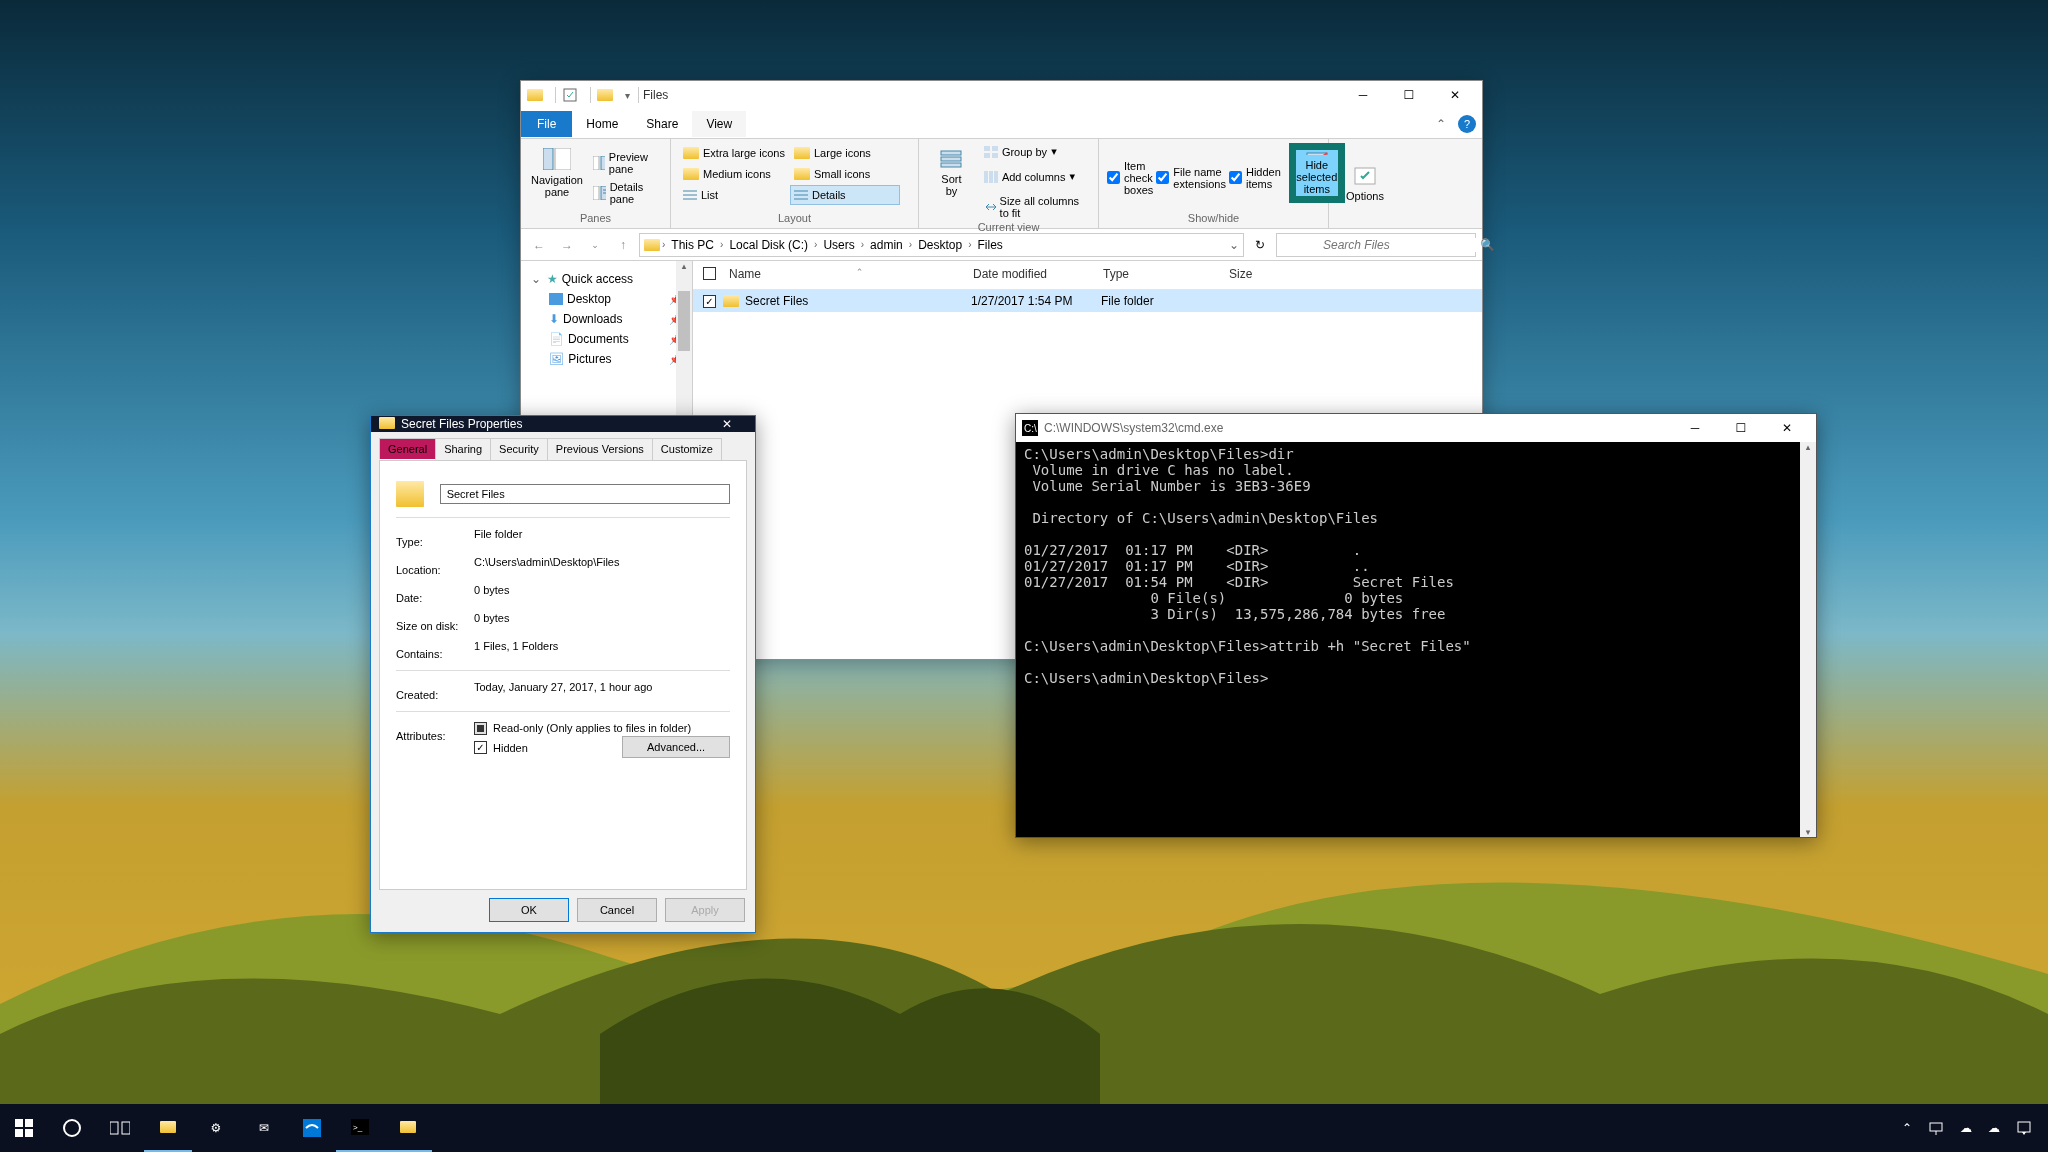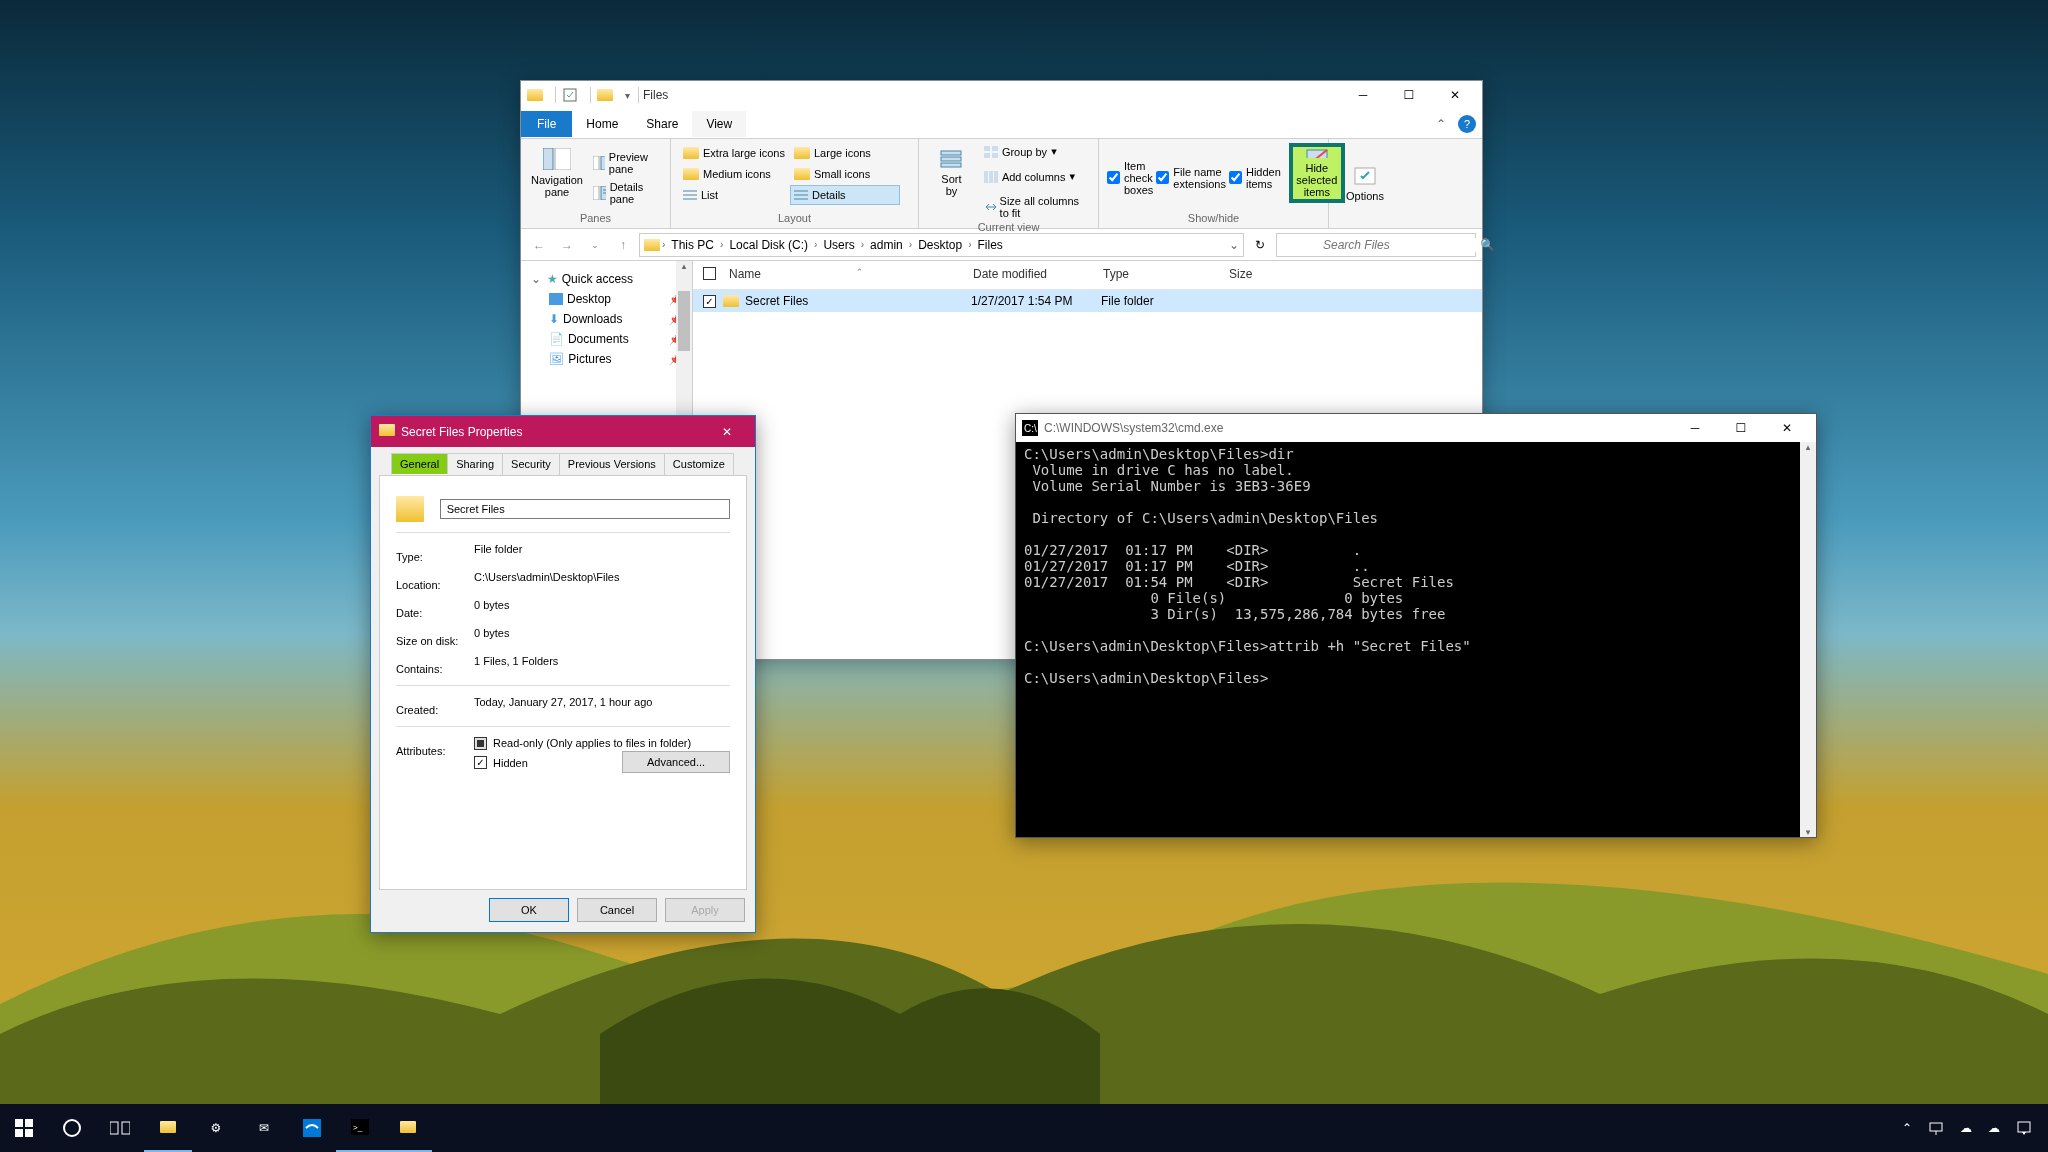--- a/index.html
+++ b/index.html
@@ -39,21 +39,21 @@
 .tabs-row .spacer { flex:1; }
 .tabs-row .caret { padding:0 6px; color:#666; cursor:pointer; }
 .tabs-row .help { width:18px; height:18px; border-radius:50%; background:#1979ca; color:#fff; display:flex; align-items:center; justify-content:center; font-size:11px; margin:0 6px; cursor:pointer; }
 
 .ribbon { height:90px; background:#f5f5f5; display:flex; border-bottom:1px solid #d0d0d0; font-size:11px; }
 .ribbon-group { border-right:1px solid #d0d0d0; padding:4px 8px; display:flex; flex-direction:column; }
 .ribbon-group .label { text-align:center; color:#666; font-size:11px; margin-top:auto; }
 .ribbon-row { display:flex; gap:4px; }
 .ribbon-btn { padding:2px 4px; display:flex; align-items:center; gap:4px; cursor:pointer; }
 .ribbon-btn.big { flex-direction:column; width:56px; height:60px; justify-content:center; text-align:center; }
-.ribbon-btn.pressed { background:#bef264; border:4px solid #0f766e; padding:1px 14px; }
+.ribbon-btn.pressed { background:#7dd3fc; border:7px solid #0f766e; padding:1px 14px; }
 .ribbon-check { display:flex; align-items:center; gap:4px; padding:1px 0; cursor:pointer; }
 .ribbon-check input { margin:0; }
 .layout-grid { display:grid; grid-template-columns:repeat(2, 110px); grid-auto-rows:20px; gap:1px; }
 .layout-item { display:flex; align-items:center; gap:4px; padding:1px 4px; cursor:pointer; font-size:11px; }
 .layout-item.sel { background:#cde6f7; border:1px solid #92c0e0; padding:0 3px; }
 
 .addrbar { height:32px; display:flex; align-items:center; padding:0 6px; gap:4px; border-bottom:1px solid #d0d0d0; }
 .navbtn { width:24px; height:24px; display:flex; align-items:center; justify-content:center; color:#888; cursor:pointer; }
 .breadcrumb { flex:1; border:1px solid #ccc; height:24px; display:flex; align-items:center; padding:0 4px; gap:2px; }
 .breadcrumb .seg { padding:2px 4px; cursor:pointer; }
@@ -73,26 +73,26 @@
 .filelist { flex:1; }
 .columns { display:flex; border-bottom:1px solid #e5e5e5; }
 .col { padding:6px 10px; font-size:12px; color:#333; border-right:1px solid transparent; cursor:pointer; }
 .filerow { display:flex; align-items:center; padding:4px 10px; }
 .filerow.sel { background:#cde8ff; }
 .filerow .chk { width:20px; }
 .filerow .name { display:flex; align-items:center; gap:6px; }
 
 
 .dialog { position:absolute; left:370px; top:415px; width:386px; height:518px; background:#f0f0f0; border:1px solid #1979ca; box-shadow:0 4px 20px rgba(0,0,0,.4); display:flex; flex-direction:column; }
-.dlg-title { height:31px; background:#be185d; color:#fff; display:flex; align-items:center; padding:0 8px; }
+.dlg-title { height:16px; background:#0f172a; color:#fff; display:flex; align-items:center; padding:0 8px; }
 .dlg-title .ico { margin-right:6px; }
 .dlg-title .close { margin-left:auto; width:40px; height:28px; display:flex; align-items:center; justify-content:center; cursor:pointer; }
 .dlg-tabs { display:flex; padding:6px 8px 0; font-size:11px; }
 .dlg-tab { padding:4px 8px; border:1px solid #ccc; border-bottom:none; background:#f0f0f0; margin-right:-1px; cursor:pointer; }
-.dlg-tab.active { background:#84cc16; border-bottom:1px solid #fff; position:relative; z-index:1;margin-left:12px; }
+.dlg-tab.active { background:#be185d; border-bottom:1px solid #fff; position:relative; z-index:1; }
 .dlg-body { margin:0 8px 8px; padding:16px; background:#fff; border:1px solid #ccc; flex:1; font-size:11px; }
 .dlg-row { display:flex; padding:4px 0; }
 .dlg-row .k { width:78px;margin-top:8px; }
 .dlg-row .v { flex:1; }
 .dlg-hr { border-top:1px solid #ddd; margin:6px 0; }
 .dlg-input { border:1px solid #7a7a7a; padding:3px 6px; width:100%; font-size:11px; }
 .dlg-btns { display:flex; justify-content:flex-end; gap:8px; padding:0 10px 10px; }
 .dlg-btns button { width:80px; height:24px; border:1px solid #adadad; background:#e1e1e1; font-size:11px; cursor:pointer; }
 .dlg-btns button.primary { border:1px solid #0078d7; }
 .dlg-btns button:disabled { color:#aaa; }

